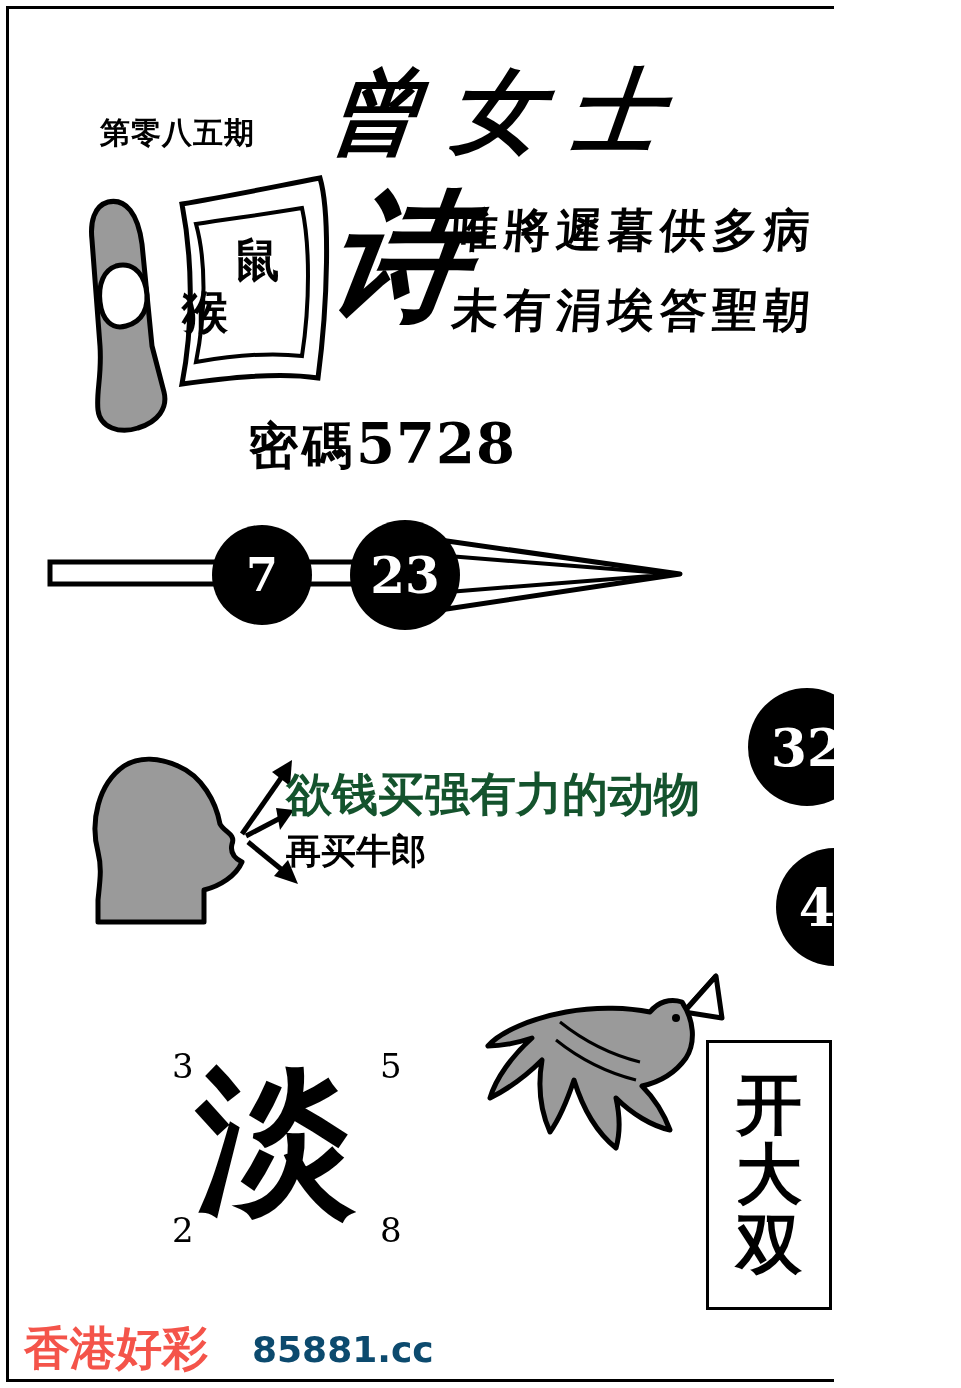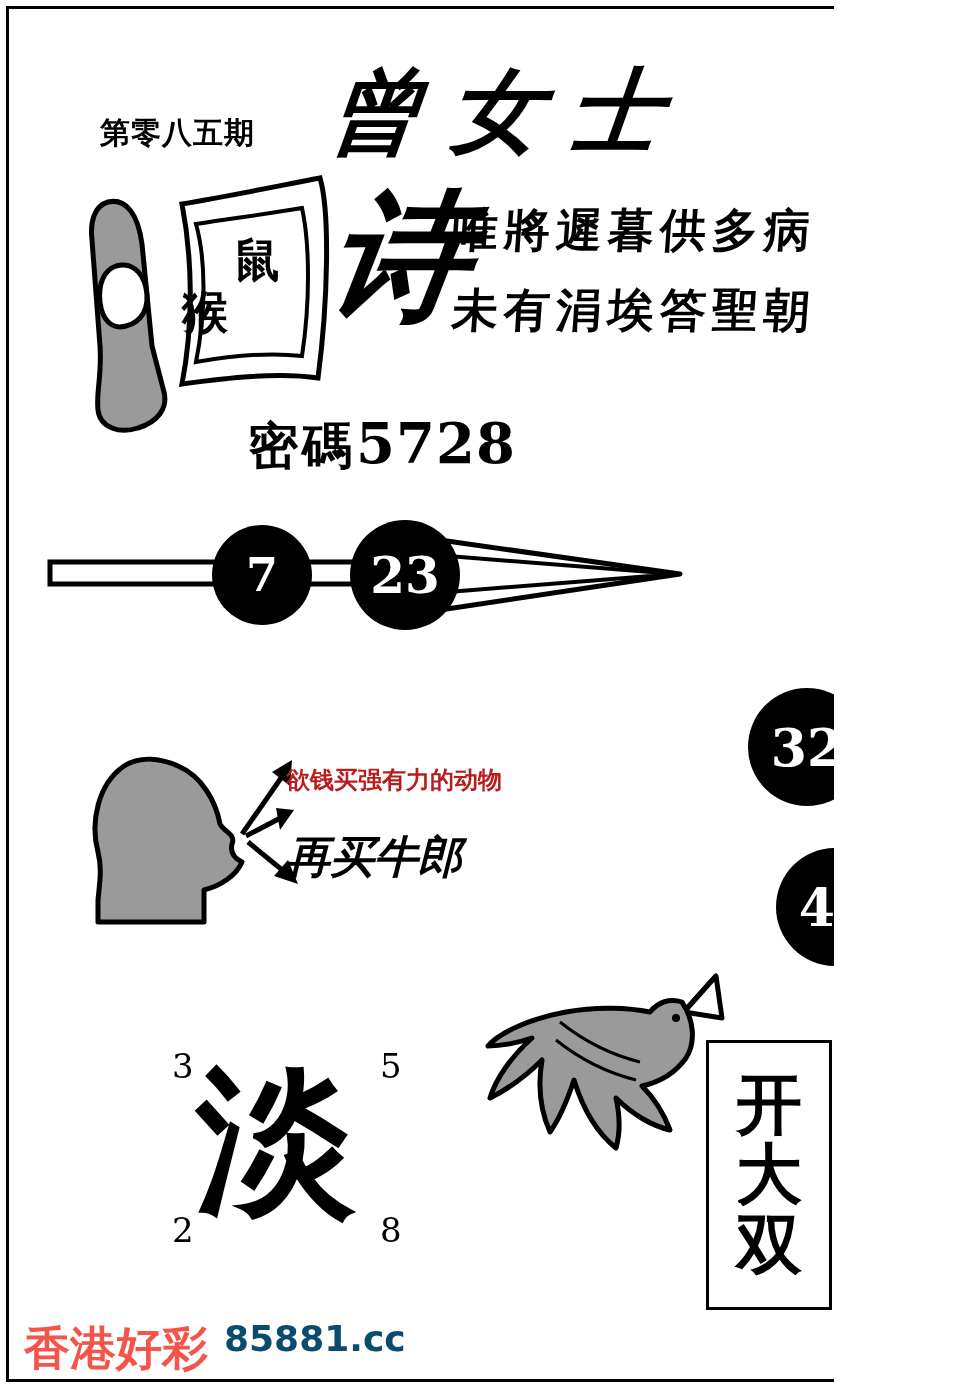--- a/index.html
+++ b/index.html
@@ -173,35 +173,34 @@
     left: 236px;
     top: 750px;
     width: 120px;
     height: 160px;
   }
   .speech-line-1 {
     position: absolute;
     left: 286px;
     top: 764px;
     font-family: "DejaVu Serif", serif;
-    font-size: 24px;
+    font-size: 46px;
     font-weight: 600;
-    color: #b91c1c;
+    color: #14532d;
     white-space: nowrap;
   }
   .speech-line-2 {
     position: absolute;
     left: 286px;
     top: 828px;
     font-family: "DejaVu Serif", serif;
-    font-size: 44px;
+    font-size: 35px;
     font-weight: 600;
     color: #000;
     white-space: nowrap;
-    font-style: italic;
   }
 
   
   .corner-digit {
     position: absolute;
     font-family: "DejaVu Serif", serif;
     font-size: 34px;
     color: #000;
   }
   .cd-tl { left: 172px; top: 1046px; }
@@ -252,22 +251,22 @@
     line-height: 1.06;
   }
 
   
   .footer {
     position: absolute;
     left: 24px;
     top: 1318px;
     width: 700px;
     display: flex;
-    align-items: flex-start;
-    gap: 16px;
+    align-items: center;
+    gap: 44px;
   }
   .footer-brand {
     font-family: "DejaVu Sans", sans-serif;
     font-size: 46px;
     font-weight: 700;
     color: #f4544a;
     white-space: nowrap;
   }
   .footer-url {
     font-family: "DejaVu Sans", sans-serif;

